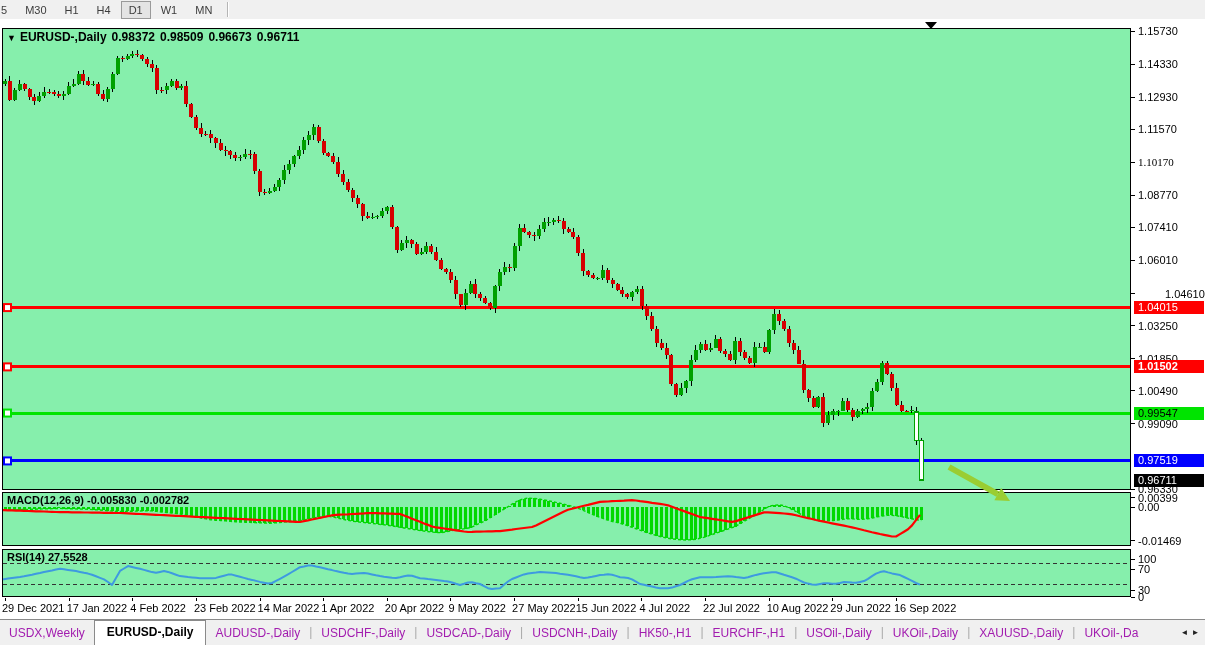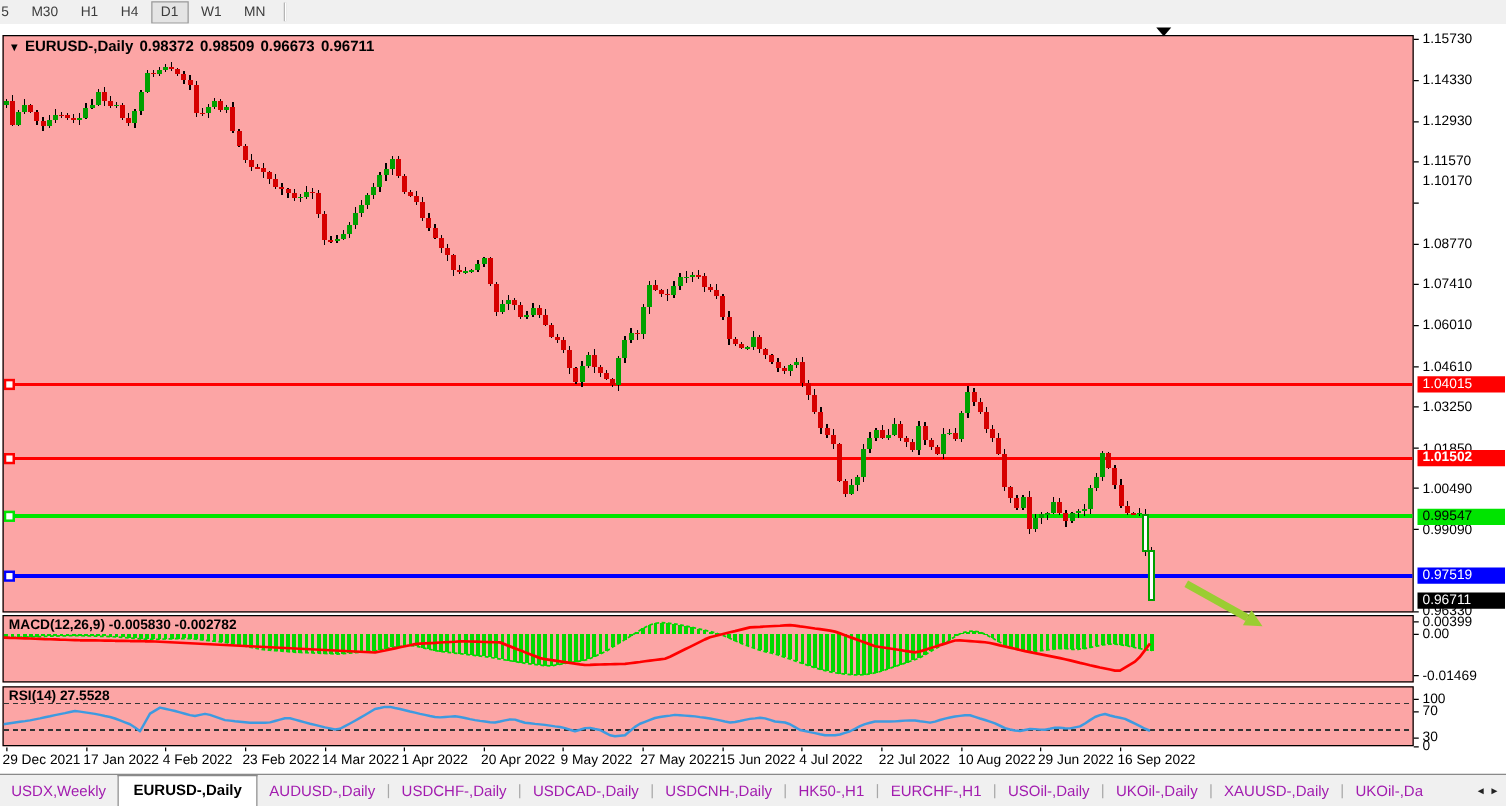--- a/index.html
+++ b/index.html
@@ -8,21 +8,21 @@
   
   .toolbar{position:absolute;left:0;top:0;width:1205px;height:19px;background:#f0f0f0;
     border-bottom:1px solid #d9d9d9;display:flex;align-items:center;overflow:hidden;}
   .tfbtn{font-size:11px;color:#3c3c3c;padding:1px 7px;margin:0 1px;border:1px solid transparent;
     height:14px;line-height:14px;cursor:default;}
   .tfbtn.first{margin-left:-7px;}
   .tfbtn.active{background:#e4e4e4;border:1px solid #9a9a9a;}
   .tb-sep{width:1px;height:15px;background:#b5b5b5;border-right:1px solid #fff;margin:0 6px;}
   
   .chart-area{position:absolute;left:0;top:19px;width:1205px;height:424px;background:#fff;}
-  .panel{position:absolute;left:2px;width:1129px;background:#fca5a5;border:1px solid #000;box-sizing:border-box;}
+  .panel{position:absolute;left:2px;width:1129px;background:#86efac;border:1px solid #000;box-sizing:border-box;}
   .panel svg{display:block;}
   .panel-main{top:9px;height:462px;}
   .panel-macd{top:473px;height:54px;}
   .panel-rsi{top:530px;height:48px;}
   .chart-title{position:absolute;left:7px;top:11px;font-size:12px;font-weight:bold;color:#000;white-space:nowrap;}
   .chart-title .num{font-weight:bold;margin-left:5px;}
   .chart-title .mk{font-size:9px;margin-right:4px;}
   .ind-label{position:absolute;left:4px;top:1px;font-size:11px;font-weight:bold;color:#000;white-space:nowrap;}
   .shift-marker{position:absolute;left:925px;top:3px;width:0;height:0;
     border-left:6px solid transparent;border-right:6px solid transparent;border-top:7px solid #000;}
@@ -665,29 +665,29 @@
     <div id="priceAxis">
         <div class="ax-tick" style="left: 1131px; top: 11.5px; width: 4px; height: 1px;"></div>
         <div class="ax-label" style="left: 1138px; top: 6px; text-align: center;">1.15730</div>
         <div class="ax-tick" style="left: 1131px; top: 44.5515px; width: 4px; height: 1px;"></div>
         <div class="ax-label" style="left: 1138px; top: 39.0515px;">1.14330</div>
         <div class="ax-tick" style="left: 1131px; top: 77.6031px; width: 4px; height: 1px;"></div>
         <div class="ax-label" style="left: 1138px; top: 72.1031px;">1.12930</div>
         <div class="ax-tick" style="left: 1131px; top: 109.71px; width: 4px; height: 1px;"></div>
         <div class="ax-label" style="left: 1138px; top: 104.21px;">1.11570</div>
         <div class="ax-tick" style="left: 1131px; top: 142.762px; width: 4px; height: 1px;"></div>
-        <div class="ax-label" style="left: 1138px; top: 120px;">1.10170</div>
+        <div class="ax-label" style="left: 1138px; top: 137px; font-family: Liberation Serif, serif;">1.10170</div>
         <div class="ax-tick" style="left: 1131px; top: 175.813px; width: 4px; height: 1px;"></div>
         <div class="ax-label" style="left: 1138px; top: 170.313px;">1.08770</div>
         <div class="ax-tick" style="left: 1131px; top: 207.921px; width: 4px; height: 1px;"></div>
         <div class="ax-label" style="left: 1138px; top: 202.421px;">1.07410</div>
         <div class="ax-tick" style="left: 1131px; top: 240.972px; width: 4px; height: 1px;"></div>
         <div class="ax-label" style="left: 1138px; top: 235.472px;">1.06010</div>
         <div class="ax-tick" style="left: 1131px; top: 274.024px; width: 4px; height: 1px;"></div>
-        <div class="ax-label" style="left: 1138px; top: 268.524px;">1.04610</div>
+        <div class="ax-label" style="left: 1165px; top: 268.524px;">1.04610</div>
         <div class="ax-tick" style="left: 1131px; top: 306.131px; width: 4px; height: 1px;"></div>
         <div class="ax-label" style="left: 1138px; top: 300.631px;">1.03250</div>
         <div class="ax-tick" style="left: 1131px; top: 339.182px; width: 4px; height: 1px;"></div>
         <div class="ax-label" style="left: 1138px; top: 333.682px;">1.01850</div>
         <div class="ax-tick" style="left: 1131px; top: 371.29px; width: 4px; height: 1px;"></div>
         <div class="ax-label" style="left: 1138px; top: 365.79px;">1.00490</div>
         <div class="ax-tick" style="left: 1131px; top: 404.341px; width: 4px; height: 1px;"></div>
         <div class="ax-label" style="left: 1138px; top: 398.841px;">0.99090</div>
         <div class="ax-tick" style="left: 1131px; top: 469.5px; width: 4px; height: 1px;"></div>
         <div class="ax-label" style="left: 1138px; top: 464px;">0.96330</div>

